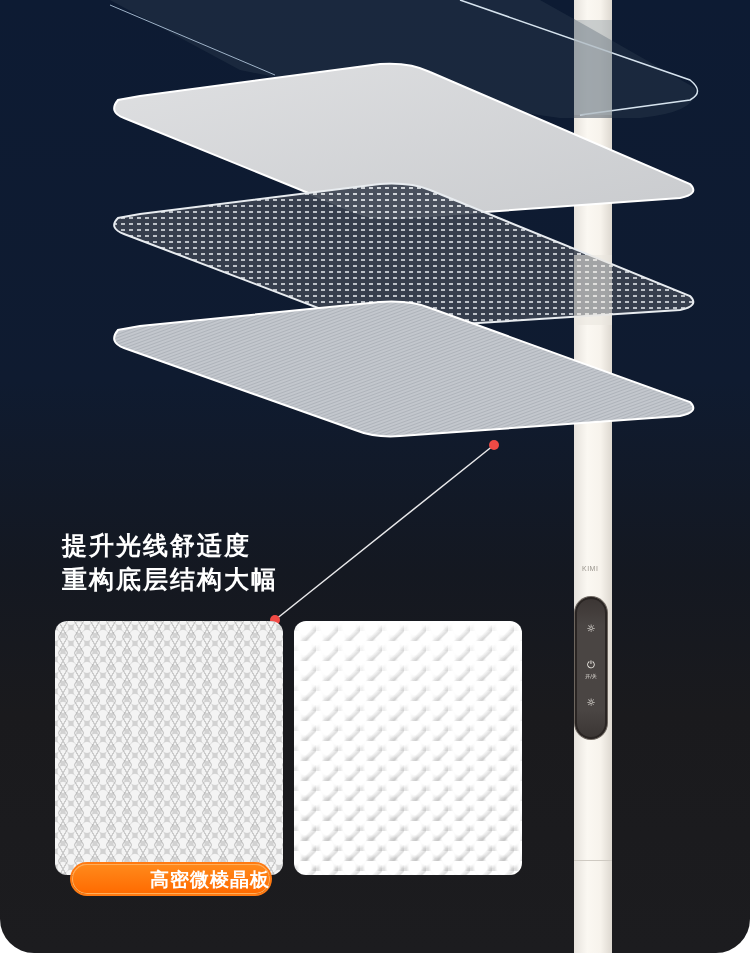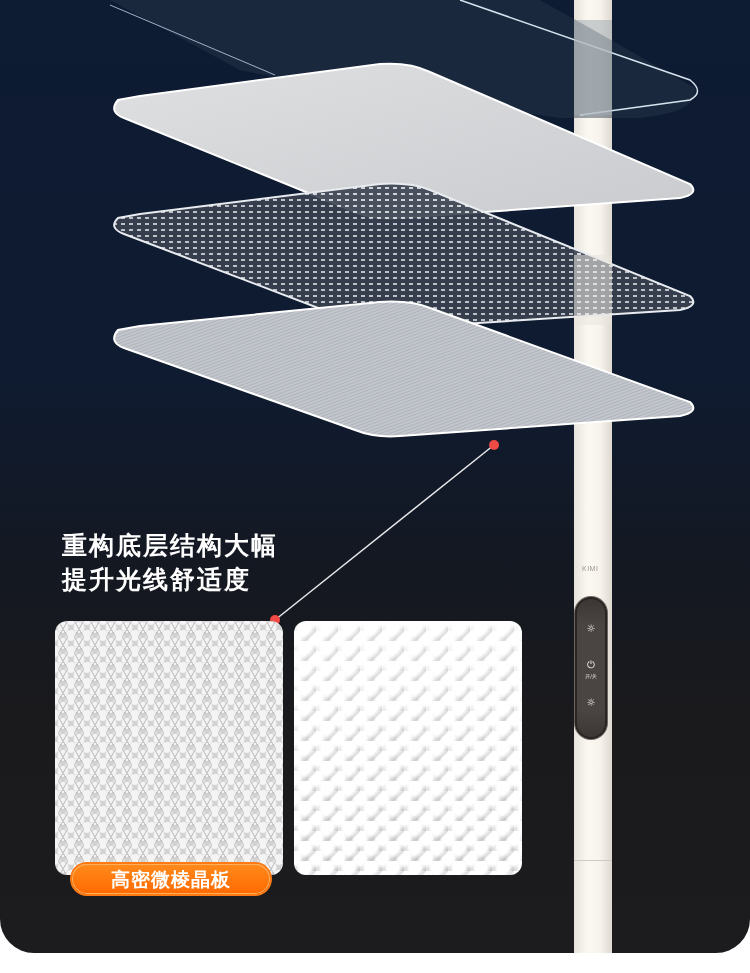--- a/index.html
+++ b/index.html
@@ -63,21 +63,21 @@
       background-size: 22px 20px, 22px 20px, 100% 100%;
       background-position: 0 0, 11px 10px, 0 0;
     }
     .sample.plain .shade {
       position: absolute; inset: 0;
       background-image: linear-gradient(135deg, transparent 60%, rgba(120,120,120,0.25) 75%, transparent 80%);
       background-size: 22px 20px;
     }
     .tag {
       position: absolute; top: 864px; height: 30px; border-radius: 15px; color: #ffffff; font-size: 19px;
-      font-weight: bold; text-align: center; line-height: 30px; letter-spacing: 1px;
+      font-weight: bold; text-align: right; line-height: 30px; letter-spacing: 1px;
     }
     .tag.orange {
       left: 72px; width: 198px;
       background: linear-gradient(180deg, #ff8a1c 0%, #ff6a00 100%);
       box-shadow: 0 0 0 2px #ff7a12, inset 0 0 0 1px #ffae5a;
     }
     .tag.tan { left: 324px; width: 172px; background: #b39c86; }
     .dot { position: absolute; width: 10px; height: 10px; border-radius: 50%; background: #f04a45; }
   </style>
 </head>
@@ -135,22 +135,22 @@
     </g>
   </svg>
 
   <svg style="position:absolute;left:0;top:0" width="750" height="953">
     <line x1="494" y1="445" x2="275" y2="620" stroke="#e8e8ea" stroke-width="1.5"></line>
   </svg>
   <div class="dot" style="left:489px;top:440px"></div>
   <div class="dot" style="left:270px;top:615px"></div>
 
   <div class="headline">
+    <div>提升光线舒适度</div>
     <div>重构底层结构大幅</div>
-    <div>提升光线舒适度</div>
   </div>
 
   <div class="sample hex">
     <div class="grid"></div>
   </div>
   <div class="sample plain">
     <div class="shade"></div>
   </div>
 
   <div class="tag orange">高密微棱晶板</div>

